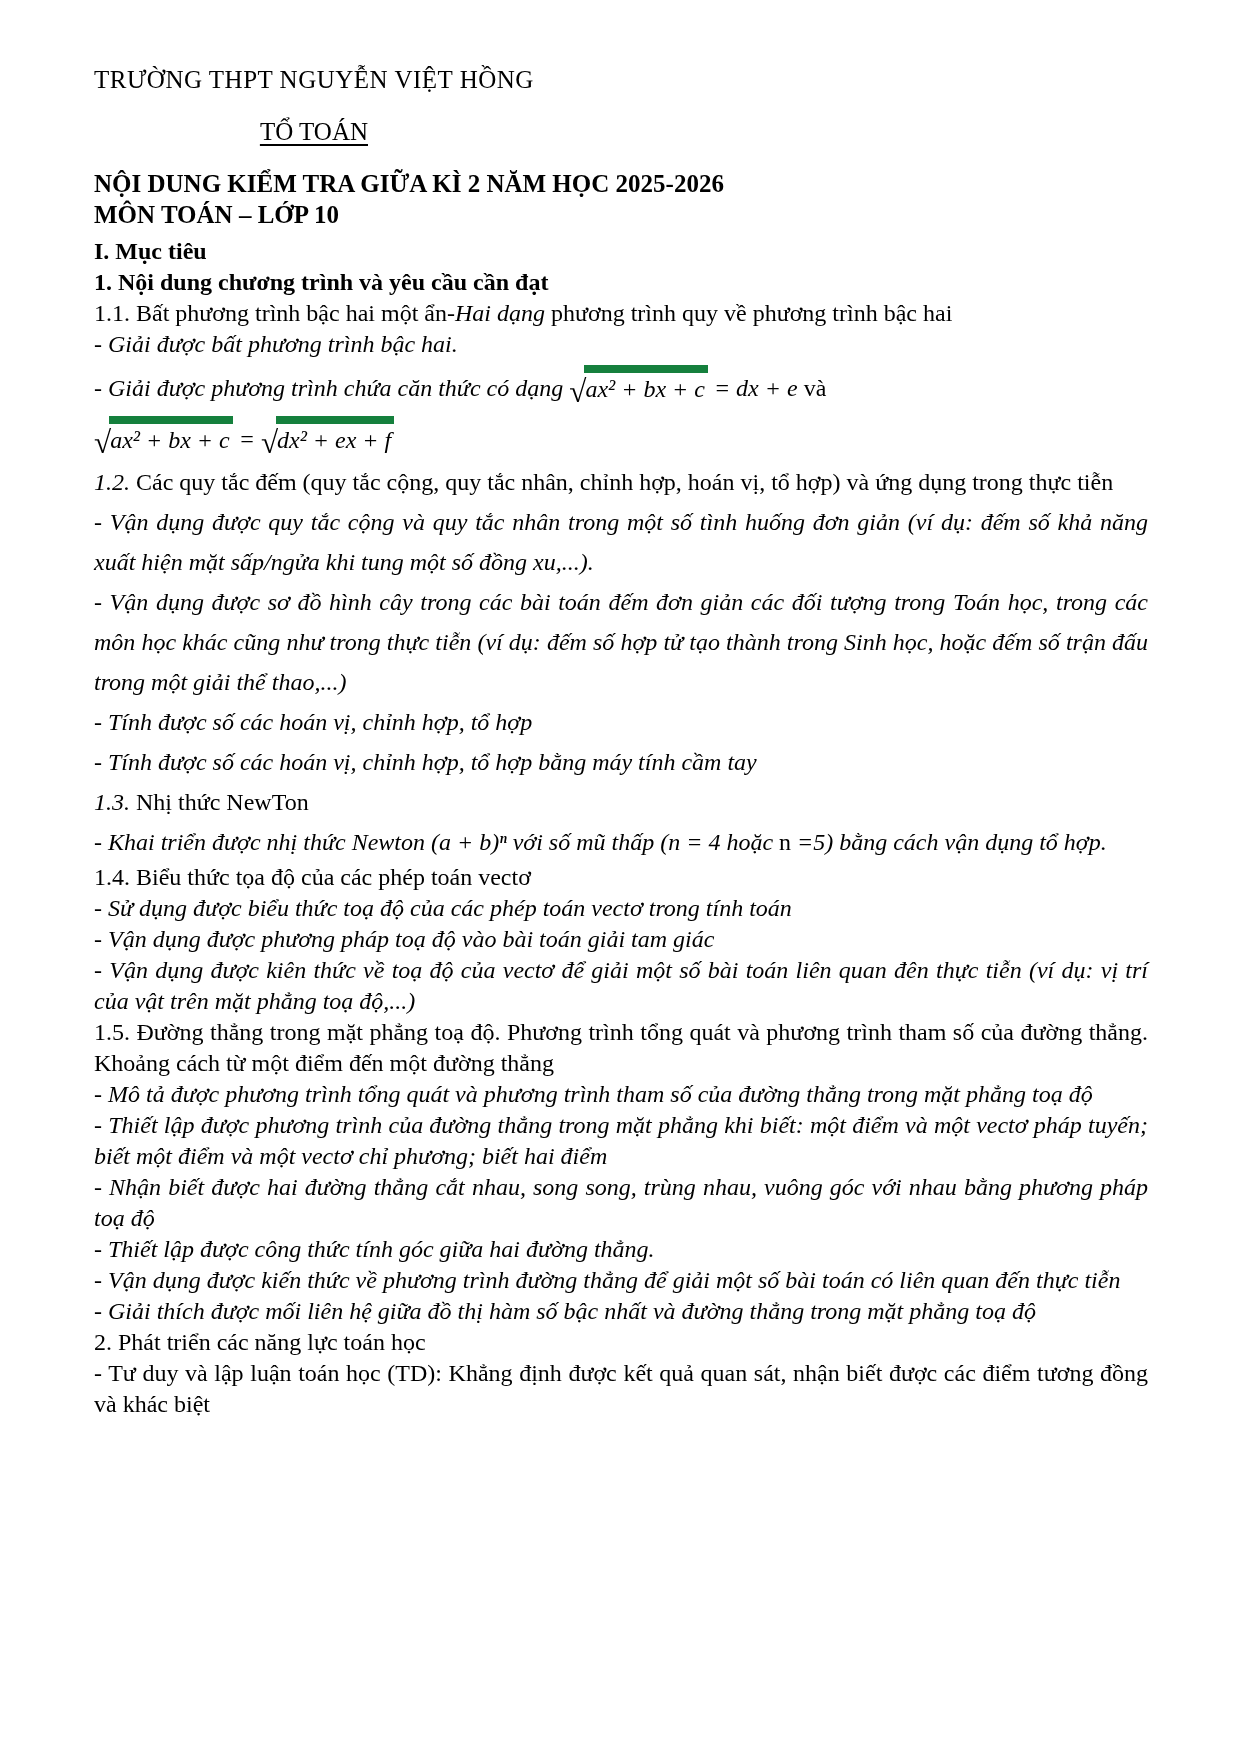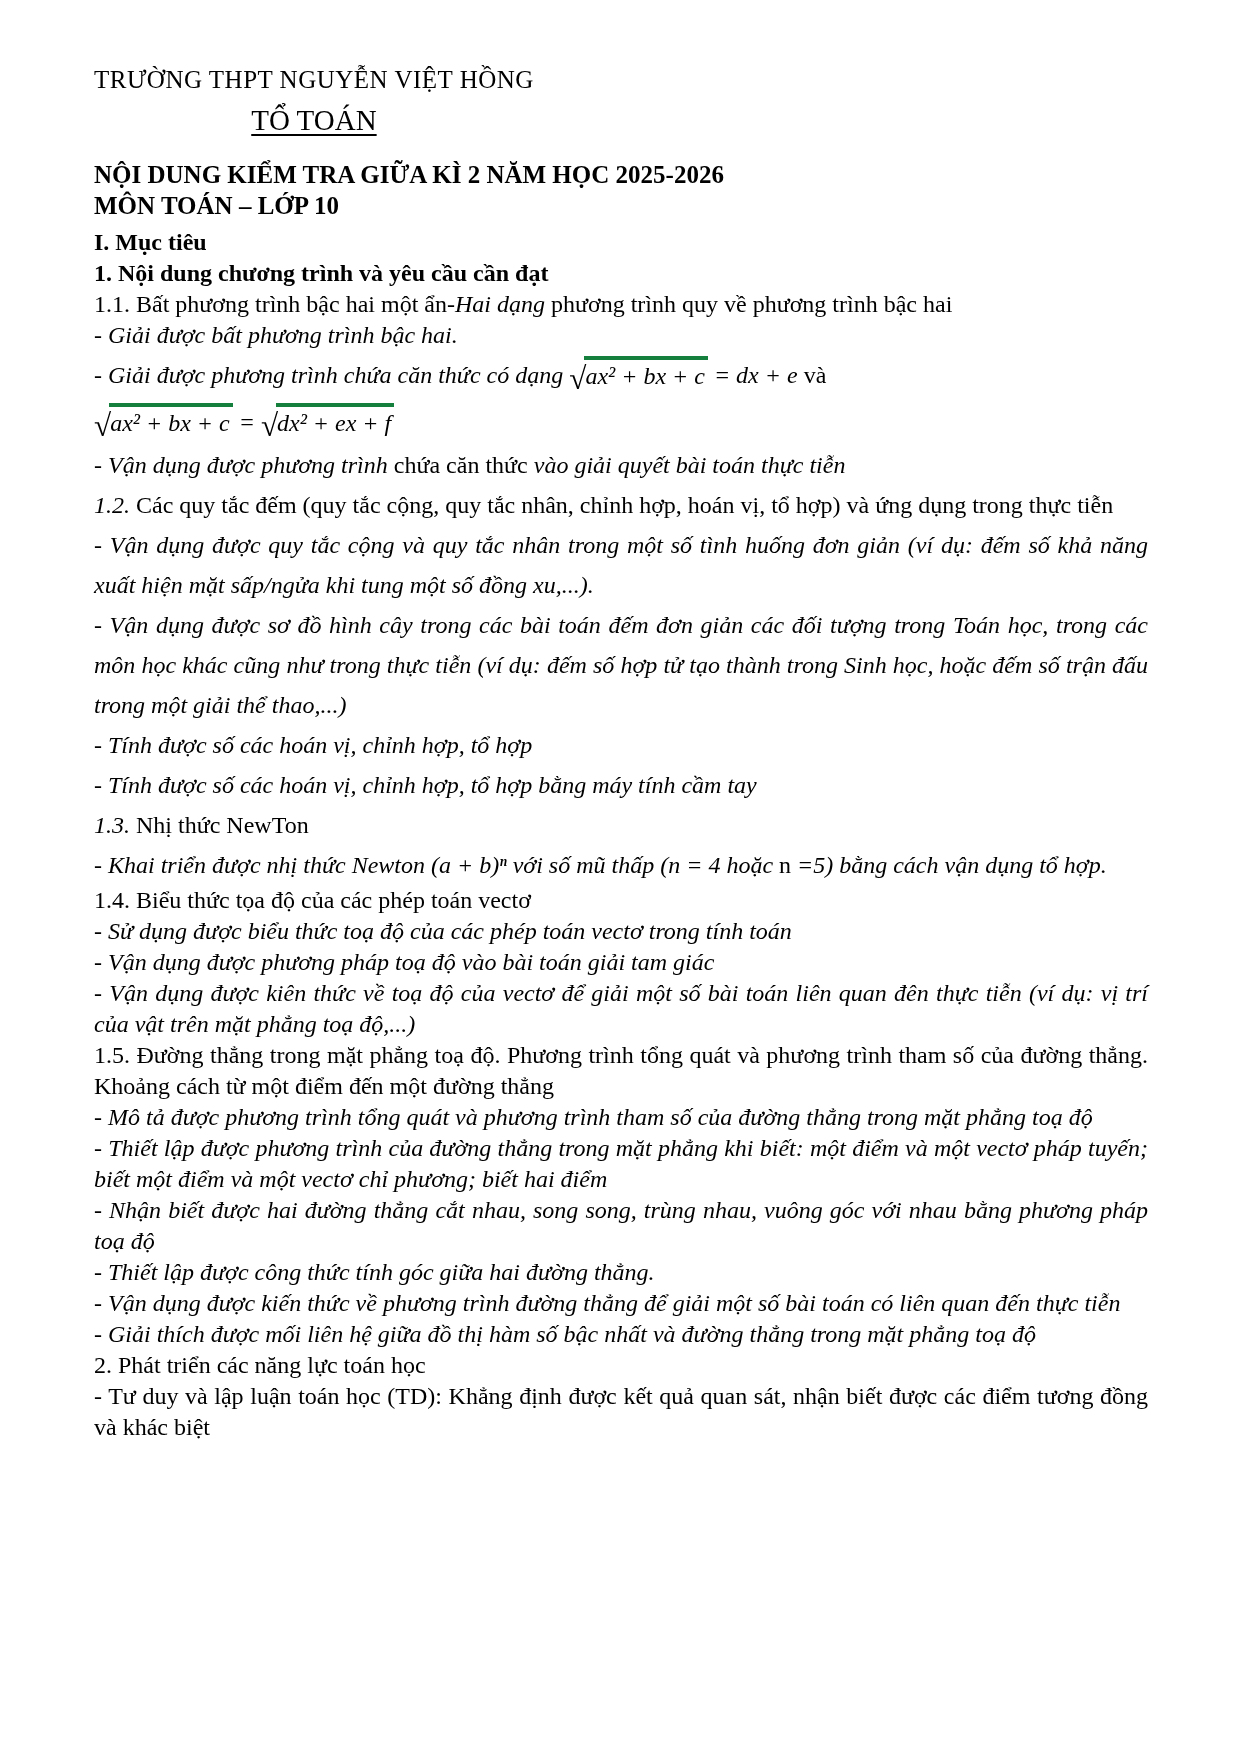--- a/index.html
+++ b/index.html
@@ -22,24 +22,24 @@
   .header-left {
     display: inline-block;
     text-align: center;
   }
   .school-name {
     font-size: 25px;
     letter-spacing: 0.5px;
     white-space: nowrap;
   }
   .department-name {
-    font-size: 29px;
+    font-size: 25px;
     text-decoration: underline;
     text-underline-offset: 4px;
-    margin-top: 10px;
+    margin-top: 24px;
     text-align: center;
   }
   .title-block {
     text-align: left;
     margin-top: 22px;
     margin-bottom: 6px;
     padding-right: 90px;
   }
   .doc-title, .doc-subtitle {
     font-weight: bold;
@@ -66,21 +66,21 @@
   }
   .sqrt-sym {
     font-style: normal;
     font-size: 1.3em;
     line-height: 1;
     align-self: flex-end;
     transform: translateY(2px);
   }
   .sqrt-bar {
     font-style: italic;
-    border-top: 4px solid #15803d;
+    border-top: 8px solid #15803d;
     padding: 1px 3px 0 1px;
     margin-left: -2px;
   }
 </style>
 </head>
 <body>
 
 <div class="page">
 
   <div class="header">
@@ -103,21 +103,20 @@
           <span class="sqrt-sym">√</span>
           <span class="sqrt-bar">ax² + bx + c</span>
         </span><span class="run-math"> = dx + e</span><span class="run-regular"> và</span></p>
       <p class="para formula"><span class="sqrt">
           <span class="sqrt-sym">√</span>
           <span class="sqrt-bar">ax² + bx + c</span>
         </span><span class="run-math"> = </span><span class="sqrt">
           <span class="sqrt-sym">√</span>
           <span class="sqrt-bar">dx² + ex + f</span>
         </span></p>
-      <p class="para wide"><span class="run-italic">- Vận dụng được phương trình </span><span class="run-regular">chứa căn thức </span><span class="run-italic">vào giải quyết bài toán thực tiễn</span></p>
       <p class="para wide"><span class="run-italic">1.2.</span><span class="run-regular"> Các quy tắc đếm (quy tắc cộng, quy tắc nhân, chỉnh hợp, hoán vị, tổ hợp) và ứng dụng trong thực tiễn</span></p>
       <p class="para wide"><span class="run-italic">- Vận dụng được quy tắc cộng và quy tắc nhân trong một số tình huống đơn giản (ví dụ: đếm số khả năng xuất hiện mặt sấp/ngửa khi tung một số đồng xu,...).</span></p>
       <p class="para wide"><span class="run-italic">- Vận dụng được sơ đồ hình cây trong các bài toán đếm đơn giản các đối tượng trong Toán học, trong các môn học khác cũng như trong thực tiễn (ví dụ: đếm số hợp tử tạo thành trong Sinh học, hoặc đếm số trận đấu trong một giải thể thao,...)</span></p>
       <p class="para wide"><span class="run-italic">- Tính được số các hoán vị, chỉnh hợp, tổ hợp</span></p>
       <p class="para wide"><span class="run-italic">- Tính được số các hoán vị, chỉnh hợp, tổ hợp bằng máy tính cầm tay</span></p>
       <p class="para wide"><span class="run-italic">1.3.</span><span class="run-regular"> Nhị thức NewTon</span></p>
       <p class="para wide"><span class="run-italic">- Khai triển được nhị thức Newton </span><span class="run-math">(a + b)ⁿ</span><span class="run-italic">  với số mũ thấp (n = 4 hoặc </span><span class="run-regular">n</span><span class="run-italic"> =5) bằng cách vận dụng tổ hợp.</span></p>
       <p class="para normal"><span class="run-regular">1.4. Biểu thức tọa độ của các phép toán vectơ</span></p>
       <p class="para normal"><span class="run-italic">- Sử dụng được biểu thức toạ độ của các phép toán vectơ trong tính toán</span></p>
       <p class="para normal"><span class="run-italic">- Vận dụng được phương pháp toạ độ vào bài toán giải tam giác</span></p>

